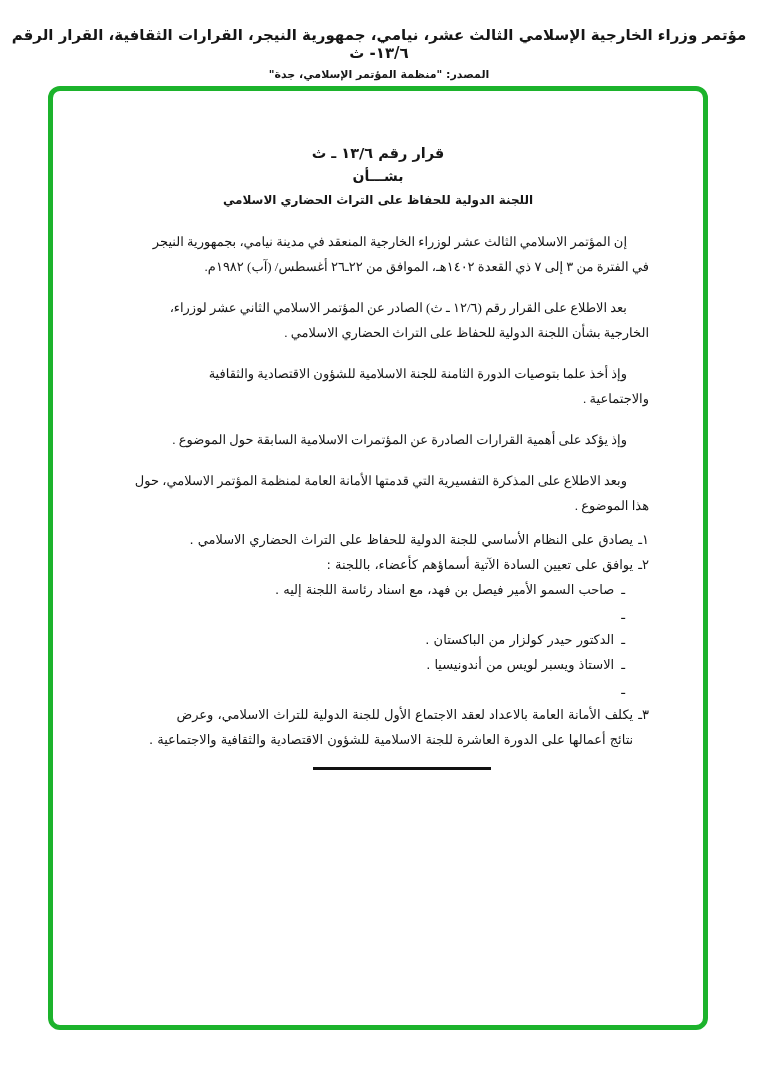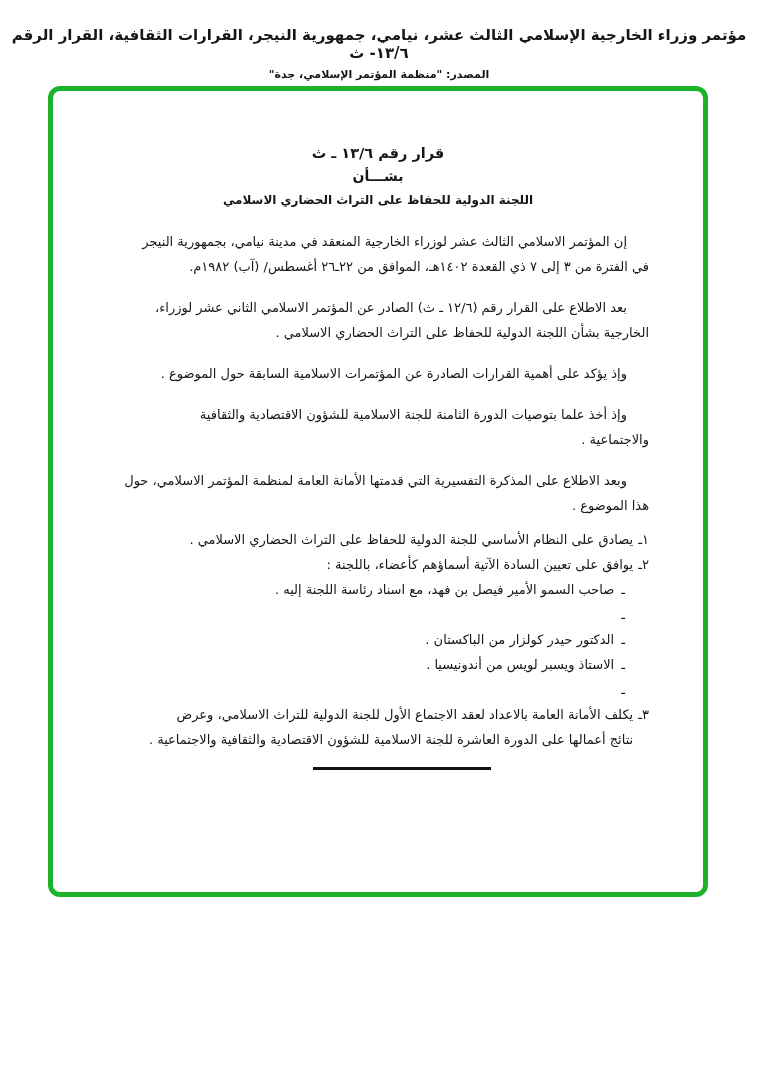--- a/index.html
+++ b/index.html
@@ -29,21 +29,21 @@
     font-size: 11px;
     font-weight: bold;
     margin-top: 6px;
     line-height: 14px;
   }
   .frame {
     position: absolute;
     left: 48px;
     top: 86px;
     width: 660px;
-    height: 811px;
+    height: 944px;
     box-sizing: border-box;
     border: 5px solid #1cb32c;
     border-radius: 12px;
     background: #ffffff;
   }
   .content {
     direction: rtl;
     text-align: right;
     padding: 50px 54px 0 54px;
   }
@@ -54,20 +54,21 @@
   }
   .doc-title .t1 { font-size: 14.5px; line-height: 24px; }
   .doc-title .t2 { font-size: 14px;   line-height: 23px; }
   .doc-title .t3 { font-size: 12px;   line-height: 25px; }
   .para {
     font-size: 13px;
     line-height: 25px;
     margin: 16px 0 9px 0;
     white-space: pre-line;
     text-indent: 22px;
+    font-family: Liberation Serif, serif;
   }
   .list { margin-top: 2px; }
   .item {
     display: flex;
     gap: 5px;
     font-size: 13px;
     line-height: 25px;
   }
   .item-num { flex: 0 0 auto; text-align: center; }
   .item-text { white-space: pre-line; }
@@ -101,23 +102,23 @@
     <div class="doc-title">
       <div class="t1">قرار رقم ١٣/٦ ـ ث</div>
       <div class="t2">بشـــأن</div>
       <div class="t3">اللجنة الدولية للحفاظ على التراث الحضاري الاسلامي</div>
     </div>
 
     <p class="para">إن المؤتمر الاسلامي الثالث عشر لوزراء الخارجية المنعقد في مدينة نيامي، بجمهورية النيجر
 في الفترة من ٣ إلى ٧ ذي القعدة ١٤٠٢هـ، الموافق من ٢٢ـ٢٦ أغسطس/ (آب) ١٩٨٢م.</p>
     <p class="para">بعد الاطلاع على القرار رقم (١٢/٦ ـ ث) الصادر عن المؤتمر الاسلامي الثاني عشر لوزراء،
 الخارجية بشأن اللجنة الدولية للحفاظ على التراث الحضاري الاسلامي .</p>
-    <p class="para">وإذ يؤكد على أهمية القرارات الصادرة عن المؤتمرات الاسلامية السابقة حول الموضوع .</p>
     <p class="para">وإذ أخذ علما بتوصيات الدورة الثامنة للجنة الاسلامية للشؤون الاقتصادية والثقافية
 والاجتماعية .</p>
+    <p class="para">وإذ يؤكد على أهمية القرارات الصادرة عن المؤتمرات الاسلامية السابقة حول الموضوع .</p>
     <p class="para">وبعد الاطلاع على المذكرة التفسيرية التي قدمتها الأمانة العامة لمنظمة المؤتمر الاسلامي، حول
 هذا الموضوع .</p>
 
     <div class="list">
 
       <div class="item">
         <span class="item-num">١ـ</span>
         <span class="item-text">يصادق على النظام الأساسي للجنة الدولية للحفاظ على التراث الحضاري الاسلامي .</span>
       </div>
 

